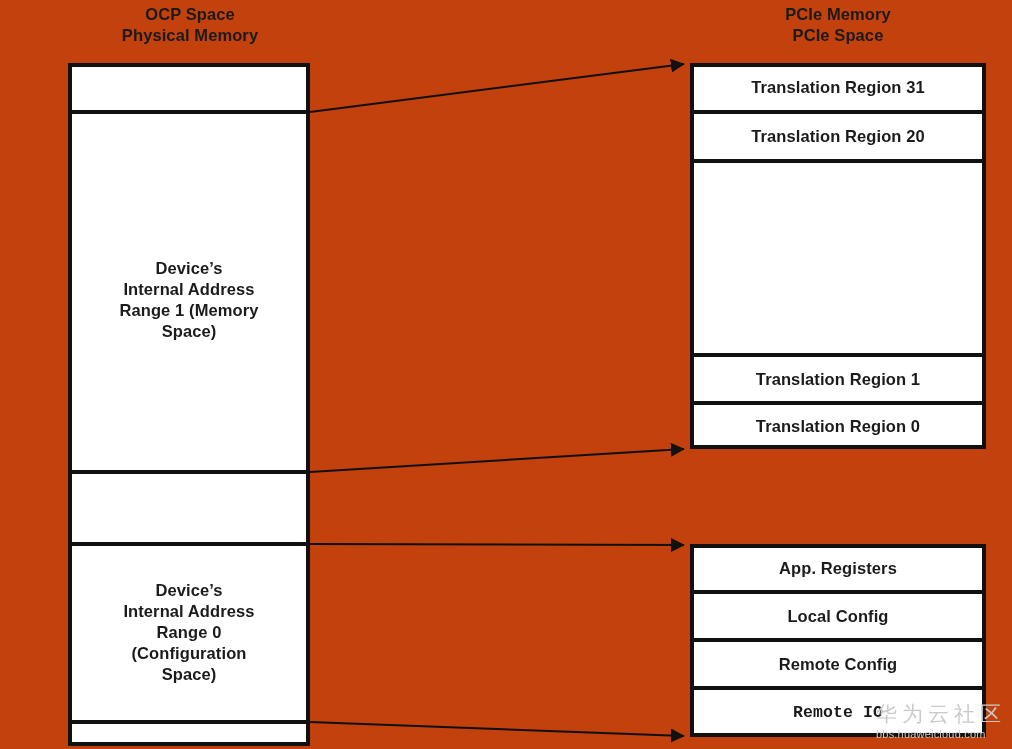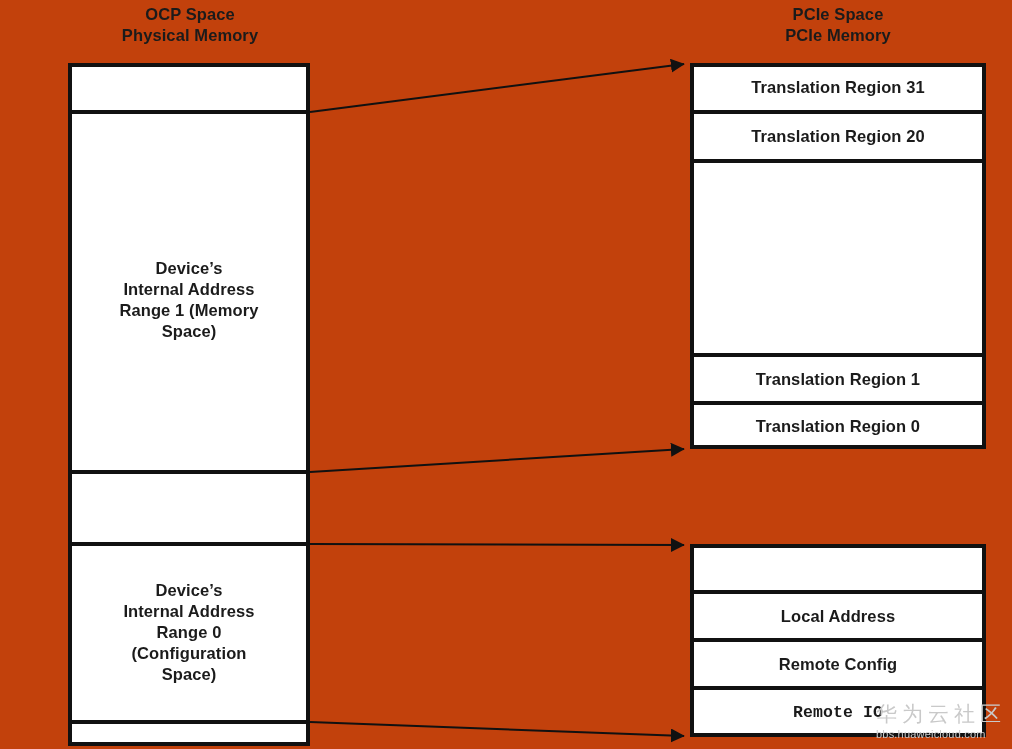--- a/index.html
+++ b/index.html
@@ -114,22 +114,22 @@
 <body>
 
 <div id="canvas">
 
   <div id="ocp-title" class="col-title">
     <div>OCP Space</div>
     <div>Physical Memory</div>
   </div>
 
   <div id="pcie-title" class="col-title">
+    <div>PCIe Memory</div>
     <div>PCIe Space</div>
-    <div>PCIe Memory</div>
   </div>
 
   <div id="ocp-col" class="outer-box"></div>
 
   <div class="divider ocp-div" style="top:110px;"></div>
   <div class="divider ocp-div" style="top:470px;"></div>
   <div class="divider ocp-div" style="top:542px;"></div>
   <div class="divider ocp-div" style="top:720px;"></div>
 
   <div id="ocp-label-range1" class="cell-label">
@@ -163,21 +163,22 @@
   <div class="cell-label" style="left:692px; top:161px; width:292px; height:194px;"></div>
   <div class="cell-label" style="left:692px; top:355px; width:292px; height:48px;">Translation Region 1</div>
   <div class="cell-label" style="left:692px; top:403px; width:292px; height:46px;">Translation Region 0</div>
 
   <div id="pcie-bottom" class="outer-box"></div>
 
   <div class="divider pcie-bot-div" style="top:590px;"></div>
   <div class="divider pcie-bot-div" style="top:638px;"></div>
   <div class="divider pcie-bot-div" style="top:686px;"></div>
 
-  <div class="cell-label" style="left:692px; top:592px; width:292px; height:48px;">Local Address</div>
+  <div class="cell-label" style="left:692px; top:544px; width:292px; height:48px;">App. Registers</div>
+  <div class="cell-label" style="left:692px; top:592px; width:292px; height:48px;">Local Config</div>
   <div class="cell-label" style="left:692px; top:640px; width:292px; height:48px;">Remote Config</div>
   <div class="cell-label" style="left:692px; top:688px; width:292px; height:49px;font-family:Liberation Mono, monospace;">Remote IO</div>
 
   <svg id="arrow-layer" viewBox="0 0 1012 749">
     <defs>
       <marker id="head" viewBox="0 0 10 10" refX="9.4" refY="5" markerWidth="7" markerHeight="7" orient="auto-start-reverse">
         <path d="M 0 0 L 10 5 L 0 10 z" fill="#111111"></path>
       </marker>
     </defs>
     <line x1="310" y1="112" x2="684" y2="64" stroke="#111111" stroke-width="2" marker-end="url(#head)"></line>

